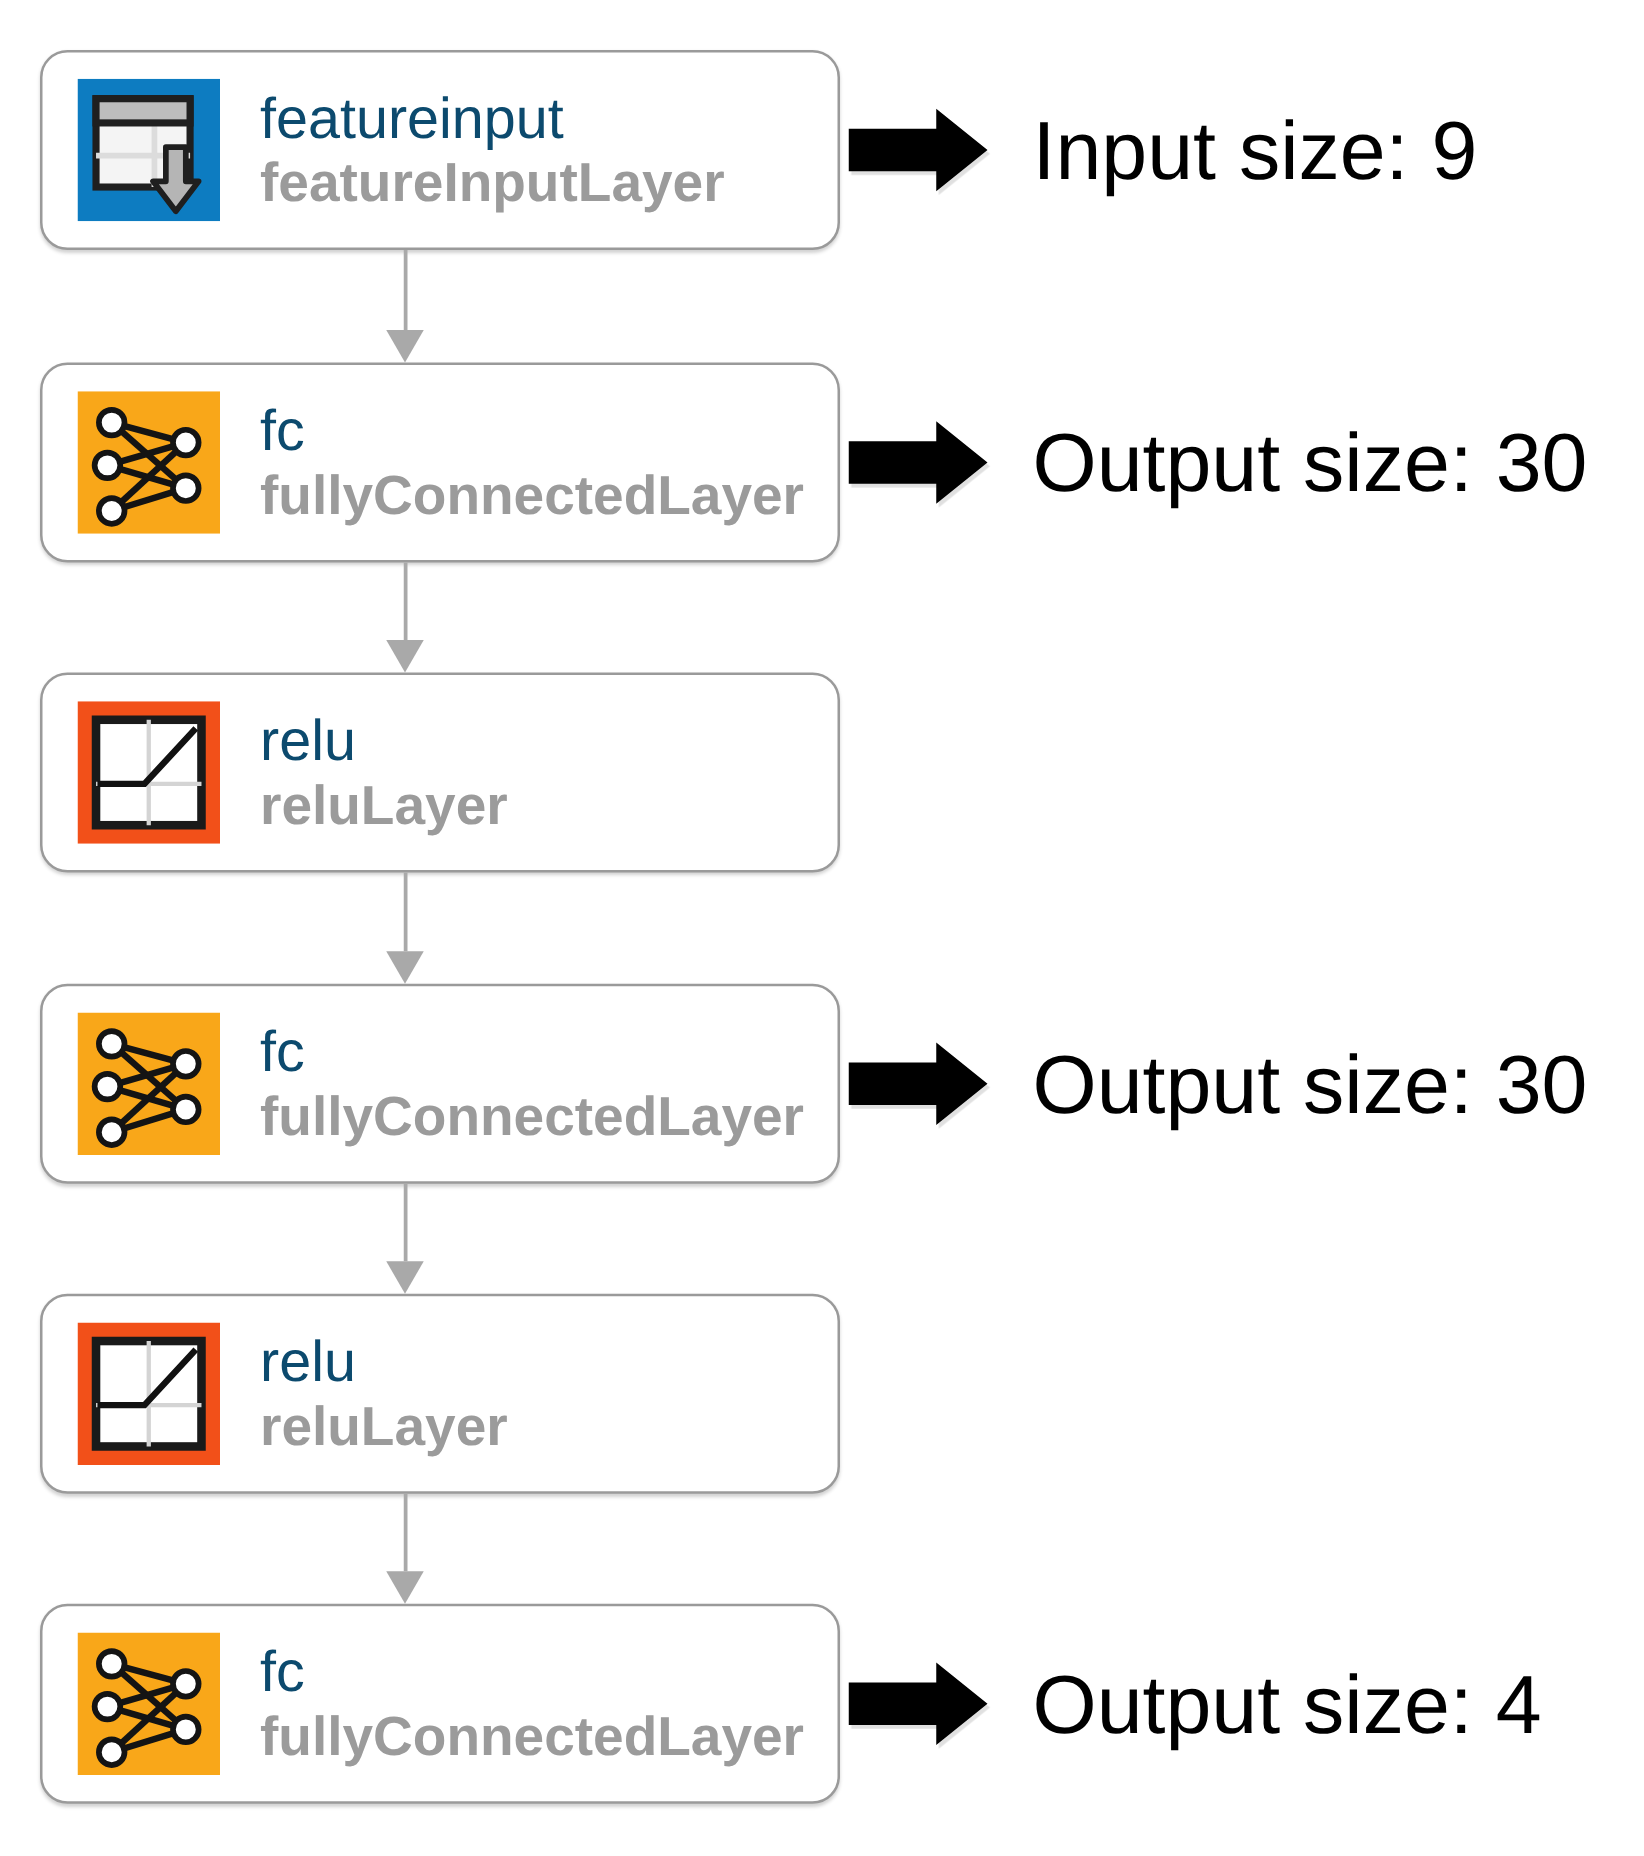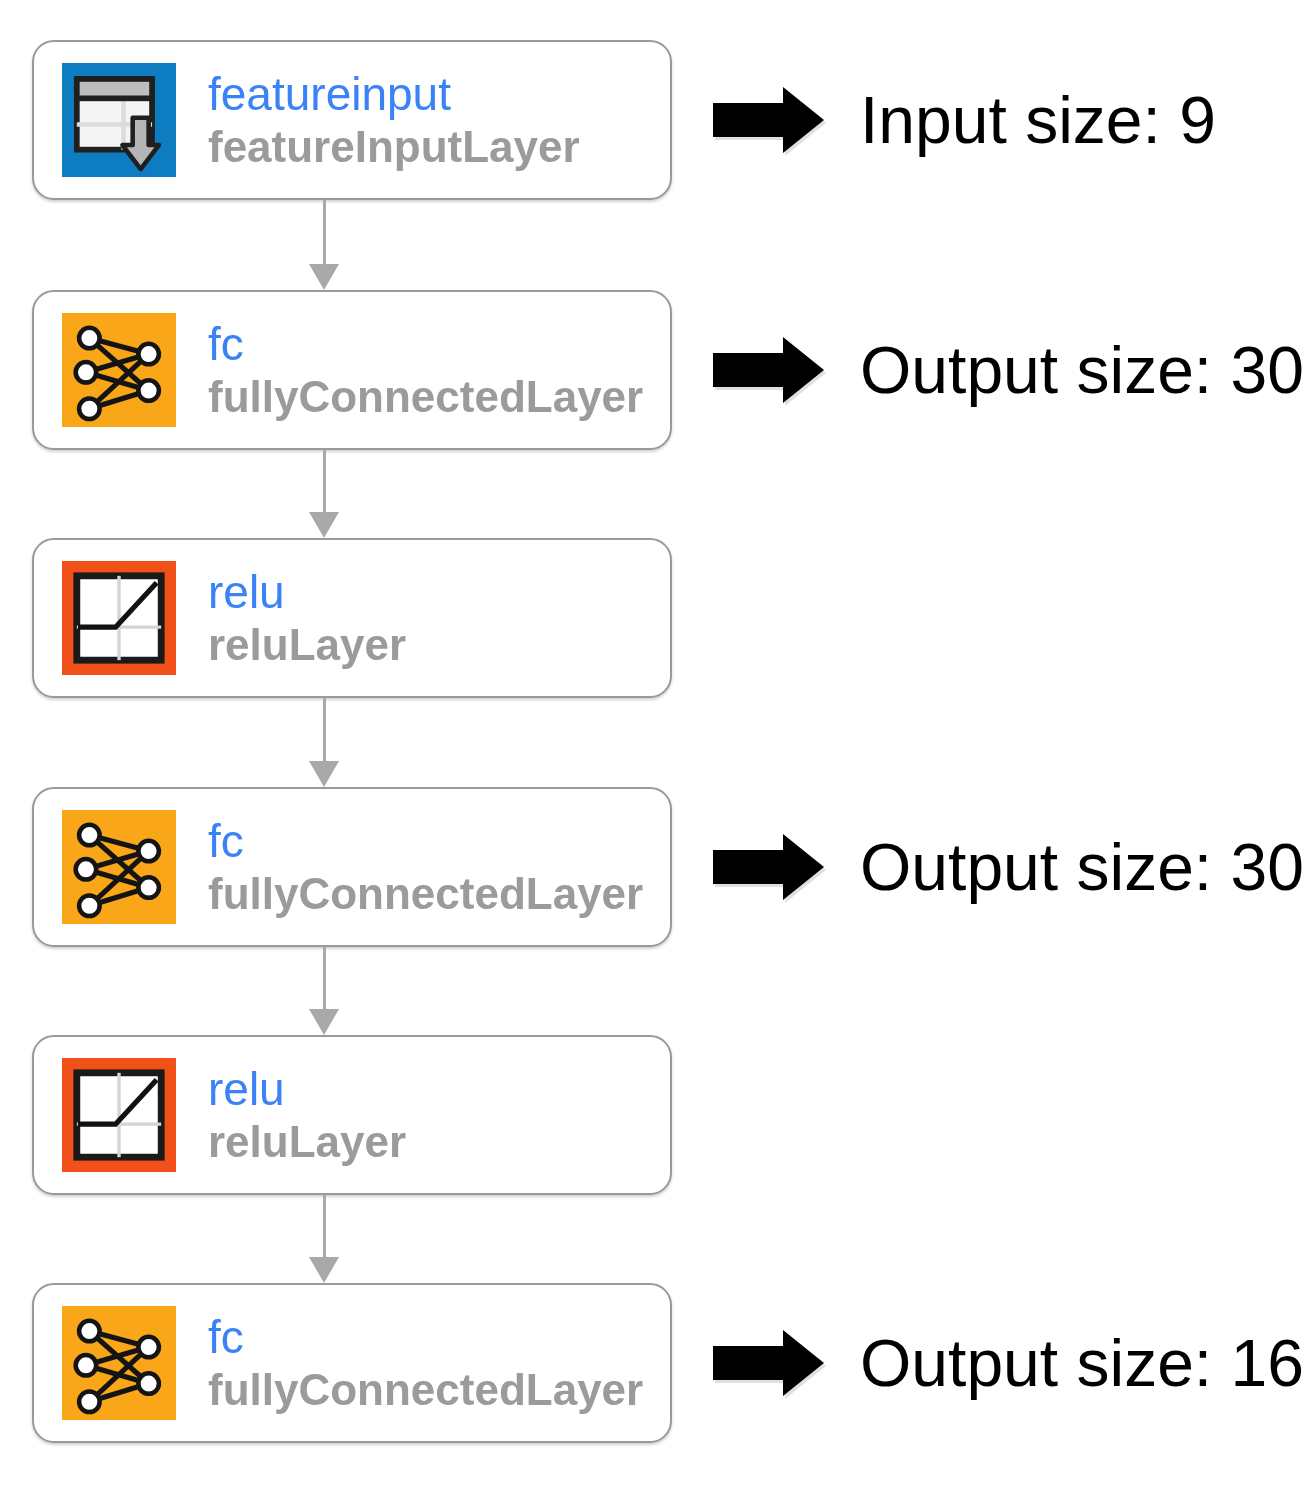--- a/index.html
+++ b/index.html
@@ -40,21 +40,21 @@
   .layer-icon svg { display: block; width: 114px; height: 114px; }
   .layer-text {
     margin-left: 32px;
     display: flex;
     flex-direction: column;
     justify-content: center;
   }
   .layer-title {
     font-size: 46px;
     line-height: 54px;
-    color: #3b82f6;
+    color: #0c4a6e;
     white-space: nowrap;
   }
   .layer-type {
     font-size: 44px;
     line-height: 52px;
     color: #9b9b9b;
     white-space: nowrap;
     font-weight: bold;
   }
 
@@ -76,21 +76,21 @@
     width: 0;
     height: 0;
     border-left: 15px solid transparent;
     border-right: 15px solid transparent;
     border-top: 26px solid #a9a9a9;
   }
 
   
   .annotation {
     position: absolute;
-    left: 712px;
+    left: 678px;
     height: 76px;
     display: flex;
     align-items: flex-start;
   }
   .annotation-arrow { display: block; width: 114px; height: 76px; flex: 0 0 auto; }
   .annotation-arrow svg { display: block; width: 114px; height: 76px;
     filter: drop-shadow(2px 3px 0 rgba(0,0,0,0.12)); }
   .annotation-text {
     margin-left: 34px;
     font-size: 66px;
@@ -284,16 +284,16 @@
     </span>
     <span class="annotation-text">Output size: 30</span>
   </div>
 
   <div class="annotation" style="top:1325px">
     <span class="annotation-arrow">
       <svg viewBox="0 0 112 76" xmlns="http://www.w3.org/2000/svg">
         <polygon points="0,21 70,21 70,5 111,38 70,71 70,55 0,55" fill="#000000"></polygon>
       </svg>
     </span>
-    <span class="annotation-text">Output size: 16</span>
+    <span class="annotation-text">Output size: 4</span>
   </div>
 
 </div>
 
 </body></html>

